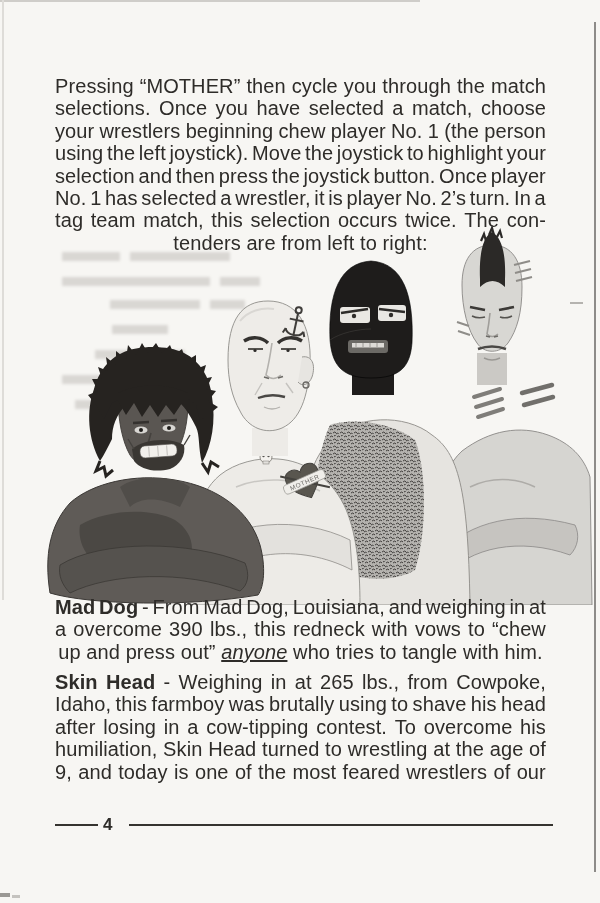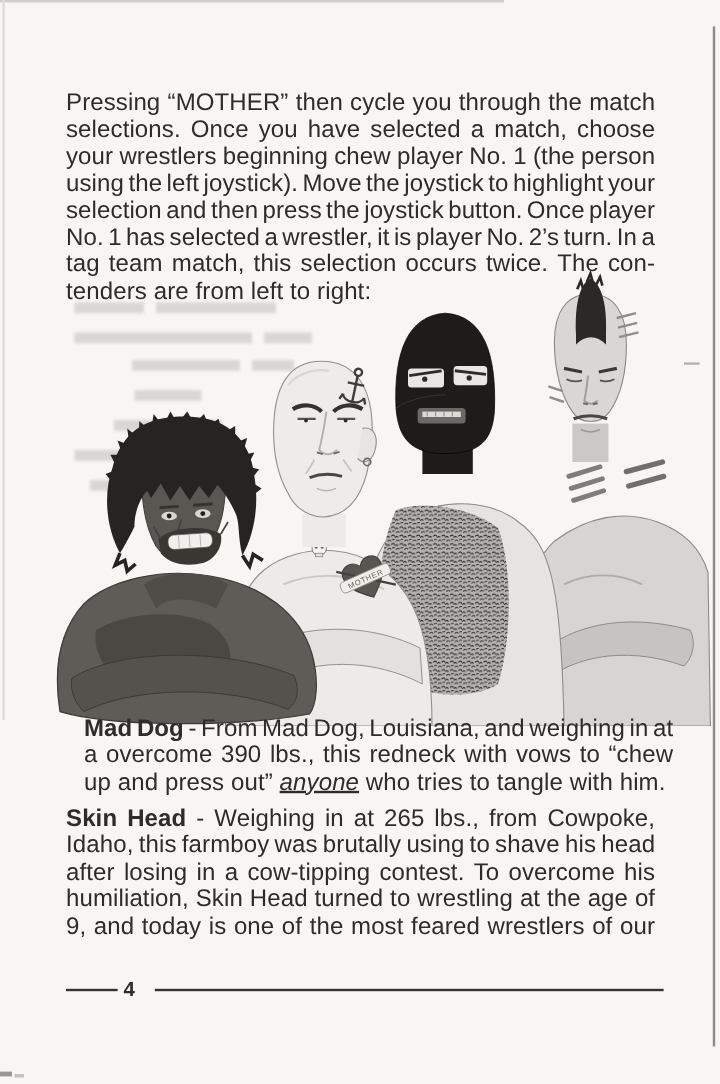--- a/index.html
+++ b/index.html
@@ -8,21 +8,21 @@
     background:#f7f6f3;
     font-family:"Liberation Sans", sans-serif;
     color:#2e2c29;
   }
   .edge{position:absolute;background:#8d8b88;}
   .para{
     position:absolute;left:55px;width:491px;
     font-size:20px;line-height:22.4px;letter-spacing:.1px;
   }
   .tline{display:flex;justify-content:space-between;white-space:nowrap;}
-  .tline-last{display:block;white-space:nowrap;}
+  .tline-last{display:block;white-space:nowrap;text-align:center;}
   .b{font-weight:bold;}
   .i{font-style:italic;text-decoration:underline;}
   .footer-rule{position:absolute;height:2.4px;background:#35332f;top:824px;}
   .pageno{position:absolute;top:815px;left:103px;font-size:17px;font-weight:bold;}
   svg text{font-family:"Liberation Sans",sans-serif;}
 </style>
 </head>
 <body>
 
 <div class="edge" style="left:0;top:0;width:420px;height:1.5px;background:#cfcdc9;"></div>
@@ -249,21 +249,21 @@
     <path d="M146,229 l5,1.5 M158,230 l5,-1.5" stroke="#33302d" stroke-width="2"></path>
     <path d="M132,224 C144,214 170,212 184,220 C186,230 180,240 170,244 C154,248 140,244 134,236 Z" fill="#3a3733"></path>
     <g transform="rotate(-4 158 226)">
       <rect x="140" y="220" width="37" height="12" rx="5" fill="#f2f0ec" stroke="#55524e" stroke-width="0.6"></rect>
       <path d="M149,221 v10 M158,221 v10 M167,221 v10" stroke="#b5b3af" stroke-width="0.8"></path>
     </g>
     <path d="M128,214 L134,224 M190,210 L184,220" stroke="#45423e" stroke-width="1.4"></path>
   </g>
 </svg>
 
-<div class="para" style="top:596px;margin-left:15px;">
+<div class="para" style="top:596px;">
     <div class="tline">
       <span class="b">Mad</span>
       <span class="b">Dog</span>
       <span>-</span>
       <span>From</span>
       <span>Mad</span>
       <span>Dog,</span>
       <span>Louisiana,</span>
       <span>and</span>
       <span>weighing</span>

